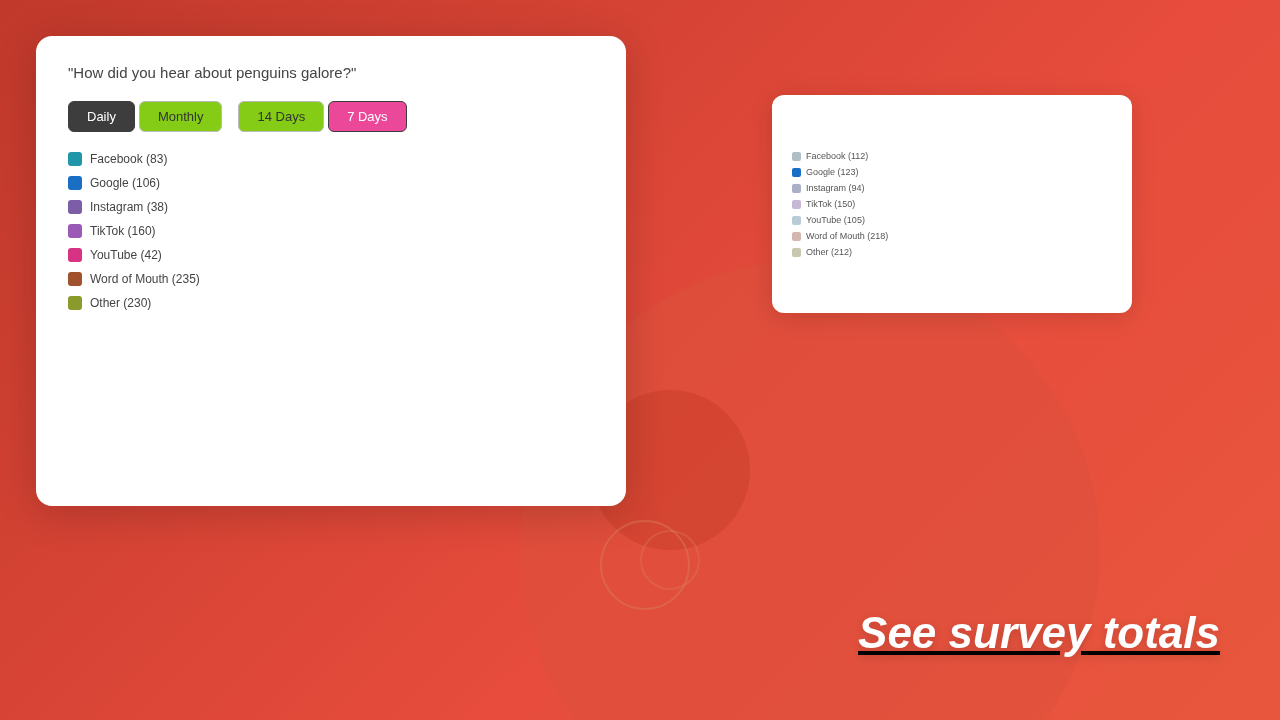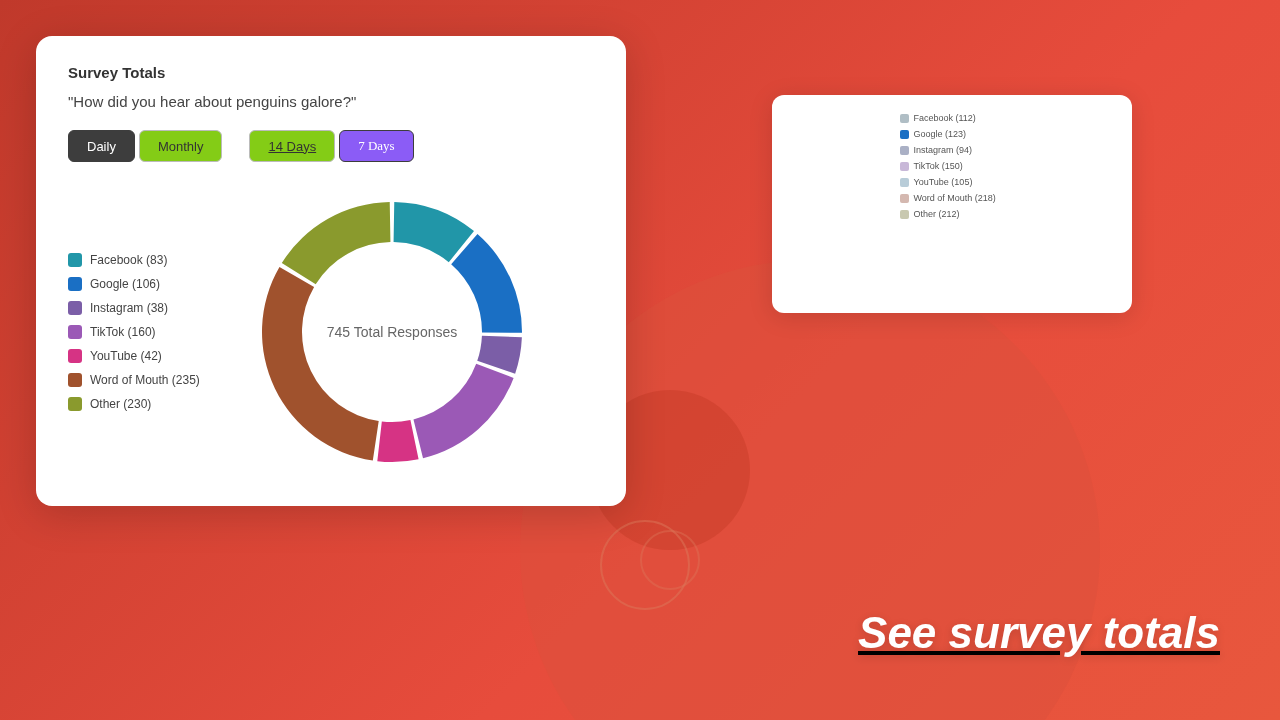--- a/index.html
+++ b/index.html
@@ -111,28 +111,26 @@
       background: #3d3d3d;
       color: white;
       border-color: #3d3d3d;
     }
     .toggle-btn.active-outline {
       background: #84cc16;
       color: #333;
       border-color: #bbb;
     }
     .toggle-days {
-      margin-left: 23px;
-      text-decoration: underline;
+      margin-left: 12px;
     }
     .toggle-btn.active-days {
-      background: #8b5cf6;
+      background: #ec4899;
       color: white;
       border-color: #3d3d3d;
-      font-family: Liberation Serif, serif;
     }
 
     
     .chart-area {
       display: flex;
       align-items: center;
       gap: 24px;
     }
 
     .legend {
@@ -184,21 +182,20 @@
       width: 360px;
       height: 218px;
       background: white;
       border-radius: 12px;
       padding: 18px 20px;
       z-index: 10;
       box-shadow: 0 4px 24px rgba(0,0,0,0.13);
       display: flex;
       align-items: center;
       gap: 16px;
-      flex-direction: column;
     }
 
     .secondary-legend {
       display: flex;
       flex-direction: column;
       gap: 6px;
       min-width: 105px;
     }
 
     .secondary-legend-item {
@@ -256,21 +253,20 @@
 </head>
 <body>
 
 <div class="bg"></div>
 <div class="deco-circle-1"></div>
 <div class="deco-circle-2"></div>
 <div class="deco-circle-3"></div>
 <div class="deco-circle-4"></div>
 
 <div class="main-card">
-  <div class="card-title">Survey Totals</div>
   <div class="card-question">"How did you hear about penguins galore?"</div>
 
   <div class="toggle-group">
     <button class="toggle-btn active-dark">Daily</button>
     <button class="toggle-btn active-outline">Monthly</button>
     <button class="toggle-btn toggle-days active-outline">14 Days</button>
     <button class="toggle-btn active-days">7 Days</button>
   </div>
 
   <div class="chart-area">
@@ -297,34 +293,20 @@
         </div>
         <div class="legend-item">
           <div class="legend-dot" style="background: rgb(160, 82, 45);"></div>
           <span>Word of Mouth (235)</span>
         </div>
         <div class="legend-item">
           <div class="legend-dot" style="background: rgb(138, 154, 45);"></div>
           <span>Other (230)</span>
         </div>
       </div>
-    <div class="donut-container">
-      <svg width="300" height="300" viewBox="0 0 300 300">
-        <g id="main-donut-g" transform="translate(150,150)">
-            <path d="M 2.268812836846839 -129.98020037033086 A 130 130 0 0 1 82.00085343166754 -100.87546796163167 L 56.76982160653907 -69.83686243497577 A 90 90 0 0 0 1.5707165793555038 -89.98629256407521 Z" fill="#2196a8"></path>
-            <path d="M 85.4714037888361 -97.95222883817262 A 130 130 0 0 1 129.9978586555963 0.7461534423984407 L 89.99851753079744 0.5165677678143051 A 90 90 0 0 0 59.17251031534807 -67.81308150335028 Z" fill="#1a6fc4"></path>
-            <path d="M 129.89262709292535 5.282558745364894 A 130 130 0 0 1 123.14368153928955 41.660937302826454 L 85.25331798873891 28.84218736349524 A 90 90 0 0 0 89.92566491048679 3.657156054483388 Z" fill="#7b5ea7"></path>
-            <path d="M 121.61471999170365 45.9332110932767 A 130 130 0 0 1 31.021179866019057 126.24454998026685 L 21.4762014457055 87.40007306326166 A 90 90 0 0 0 84.19480614810253 31.799915372268483 Z" fill="#9b59b6"></path>
-            <path d="M 26.596411345663856 127.25026877587426 A 130 130 0 0 1 -14.693722834284396 129.16692498185915 L -10.172577346812274 89.42325575667172 A 90 90 0 0 0 18.41290016238267 88.09633992175911 Z" fill="#d63384"></path>
-            <path d="M -19.192632487821417 128.57543644953114 A 130 130 0 0 1 -112.52996768466132 -65.09229119403527 L -77.90536224322706 -45.06389390356287 A 90 90 0 0 0 -13.287207106953288 89.01376369582925 Z" fill="#a0522d"></path>
-            <path d="M -110.18972926692132 -68.97987796511809 A 130 130 0 0 1 -2.268812836846739 -129.98020037033086 L -1.570716579355435 -89.98629256407521 A 90 90 0 0 0 -76.28519718479168 -47.75530012969714 Z" fill="#8a9a2d"></path>
-          </g>
-      </svg>
-      <div class="donut-center-text">745 Total Responses</div>
-    </div>
   </div>
 </div>
 
 <div class="secondary-card">
   <div class="secondary-legend" id="secondary-legend">
       <div class="secondary-legend-item">
         <div class="secondary-dot" style="background: rgb(176, 190, 197);"></div>
         <span>Facebook (112)</span>
       </div>
       <div class="secondary-legend-item">

